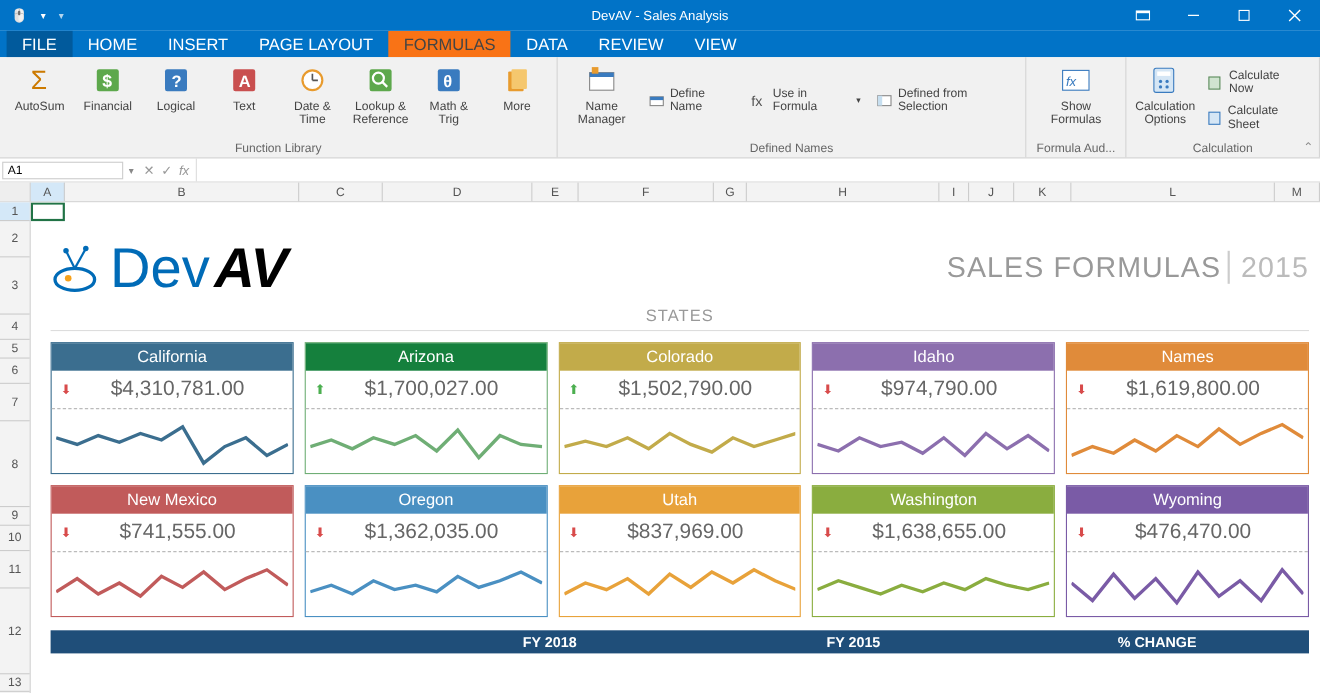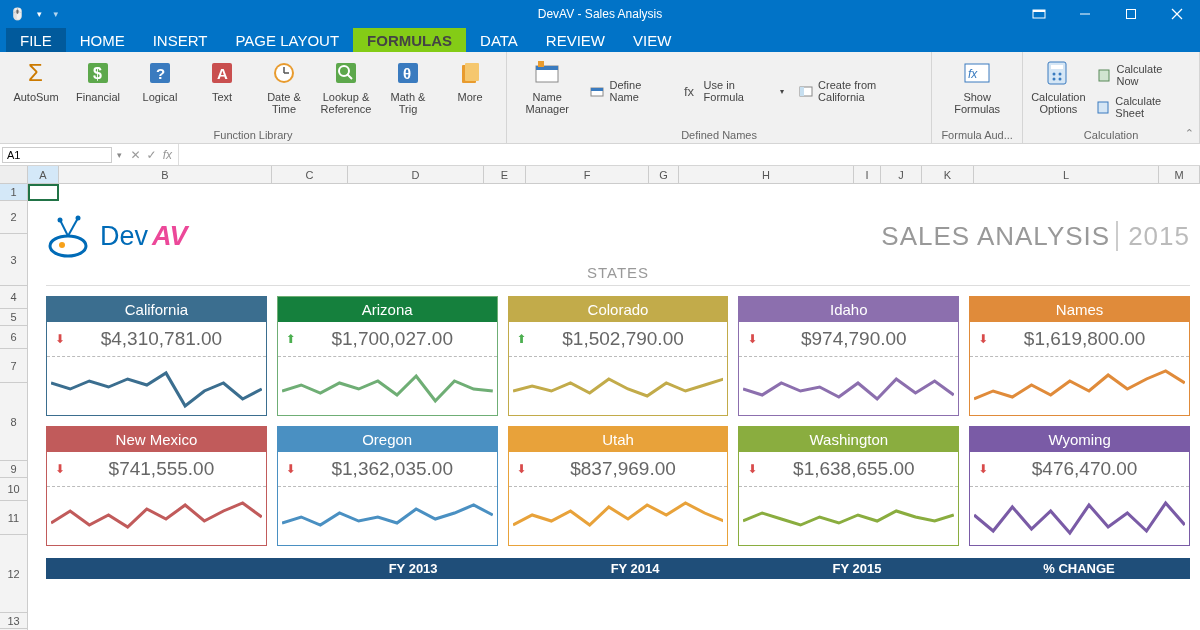--- a/index.html
+++ b/index.html
@@ -9,21 +9,21 @@
 .titlebar { height:28px; background:#0173c7; color:#fff; display:flex; align-items:center; position:relative; }
 .titlebar .ql { display:flex; gap:12px; padding-left:10px; align-items:center; }
 .titlebar .title { position:absolute; left:50%; transform:translateX(-50%); font-size:12px; }
 .titlebar .win { margin-left:auto; display:flex; gap:0; }
 .titlebar .win div { width:46px; height:28px; display:flex; align-items:center; justify-content:center; cursor:pointer; }
 
 
 .menutabs { height:24px; background:#0173c7; display:flex; padding-left:6px; }
 .menutabs .mtab { color:#fff; padding:4px 14px; font-size:15px; cursor:pointer; }
 .menutabs .mtab.file { background:#015a9c; }
-.menutabs .mtab.active { background:#84cc16; color:#444;font-weight:bold; }
+.menutabs .mtab.active { background:#f97316; color:#444; }
 
 
 .ribbon { height:92px; background:#f1f1f1; border-bottom:1px solid #d5d5d5; display:flex; position:relative; }
 .rgroup { border-right:1px solid #d5d5d5; padding:3px 6px 0 6px; display:flex; flex-direction:column; }
 .rgroup .btns { display:flex; gap:2px; flex:1; }
 .rgroup .glabel { text-align:center; font-size:11px; color:#666; padding:2px 0; }
 .bigbtn { display:flex; flex-direction:column; align-items:center; width:60px; padding:2px 2px; cursor:pointer; gap:2px; }
 .bigbtn .ic { width:32px; height:32px; display:flex; align-items:center; justify-content:center; }
 .bigbtn .lbl { font-size:11px; color:#444; text-align:center; line-height:1.1; white-space:pre-line; }
 .smbtn { display:flex; align-items:center; gap:5px; padding:2px 6px; font-size:11px; color:#444; cursor:pointer; }
@@ -47,23 +47,23 @@
 .rowhdr { width:28px; background:#f3f3f3; border-right:1px solid #ccc; }
 .rowhdr .rh { border-bottom:1px solid #ccc; text-align:center; font-size:11px; color:#555; display:flex; align-items:center; justify-content:center; }
 .rowhdr .rh.sel { background:#d4e8f8; }
 .sheet { flex:1; position:relative; background:#fff; overflow:hidden; }
 .selcell { position:absolute; left:0; top:0; width:31px; height:17px; border:2px solid #217346; background:transparent; z-index:5; }
 
 
 .dash { position:absolute; left:18px; top:30px; right:10px; }
 .logo-row { display:flex; align-items:center; justify-content:space-between; margin-bottom:6px; }
 .logo { display:flex; align-items:center; gap:4px; }
-.logo .word { font-size:27px; font-weight:300; }
+.logo .word { font-size:51px; font-weight:300; }
 .logo .dev { color:#006bb7; font-weight:500; }
-.logo .av { color:#ec4899; font-style:italic; font-weight:600; }
+.logo .av { color:#000000; font-style:italic; font-weight:600; }
 .crumb { font-size:26px; color:#999; font-weight:300; letter-spacing:1px; }
 .crumb .yr { color:#bbb; border-left:2px solid #ccc; padding-left:10px; margin-left:6px; }
 .states-lbl { font-size:15px; color:#999; letter-spacing:1px; border-bottom:1px solid #ddd; padding-bottom:4px; margin-bottom:10px;text-align:center; }
 
 .cards { display:grid; grid-template-columns:repeat(5,1fr); gap:10px; }
 .card { border:1px solid; }
 .card .chdr { color:#fff; text-align:center; padding:4px; font-size:15px; }
 .card .cval { display:flex; align-items:center; padding:6px 8px; border-bottom:1px dashed #bbb; }
 .card .arrow { font-size:12px; }
 .card .amt { flex:1; text-align:center; font-size:19px; color:#666; }
@@ -239,21 +239,21 @@
             <span>Use in Formula</span>
             <span style="font-size:8px;margin-left:2px;">▾</span>
           </div>
         <div class="smbtn">
             <span class="sic">
               <svg width="14" height="14">
                 <rect x="1" y="3" width="12" height="9" fill="#fff" stroke="#888"></rect>
                 <rect x="1" y="3" width="4" height="9" fill="#c7dff0"></rect>
               </svg>
             </span>
-            <span>Create from California</span>
+            <span>Defined from Selection</span>
           </div>
       </div>
     </div>
     <div class="glabel">Defined Names</div>
   </div>
 
   <div class="rgroup">
     <div class="btns">
       <div class="bigbtn" style="width:78px">
           <div class="ic">
@@ -364,21 +364,21 @@
               <ellipse cx="22" cy="32" rx="18" ry="10" fill="none" stroke="#006bb7" stroke-width="3"></ellipse>
               <line x1="22" y1="22" x2="14" y2="6" stroke="#006bb7" stroke-width="2"></line>
               <line x1="22" y1="22" x2="32" y2="4" stroke="#006bb7" stroke-width="2"></line>
               <circle cx="14" cy="6" r="2.5" fill="#006bb7"></circle>
               <circle cx="32" cy="4" r="2.5" fill="#006bb7"></circle>
               <circle cx="16" cy="31" r="3" fill="#f7a11a"></circle>
             </svg>
           <span class="word dev">Dev</span>
             <span class="word av">AV</span>
         </div>
-        <div class="crumb"><span>SALES ANALYSIS</span><span class="yr">2015</span></div>
+        <div class="crumb"><span>SALES FORMULAS</span><span class="yr">2015</span></div>
       </div>
       <div class="states-lbl">STATES</div>
       <div class="cards" id="cards">
           <div class="card" style="border-color: rgb(59, 110, 143);">
             <div class="chdr" style="background:#3b6e8f">California</div>
   <div class="cval">
     <span class="arrow dn">⬇</span>
     <span class="amt">$4,310,781.00</span>
   </div>
   <div class="spark"><svg viewBox="0 0 200 50" preserveAspectRatio="none">
@@ -471,20 +471,19 @@
     <span class="arrow dn">⬇</span>
     <span class="amt">$476,470.00</span>
   </div>
   <div class="spark"><svg viewBox="0 0 200 50" preserveAspectRatio="none">
                 <polyline points="0,24 18.181818181818183,40 36.36363636363637,16 54.54545454545455,38 72.72727272727273,20 90.90909090909092,42 109.0909090909091,14 127.27272727272728,36 145.45454545454547,22 163.63636363636365,40 181.81818181818184,12 200.00000000000003,34" fill="none" stroke="#7a5ba6" stroke-width="3"></polyline>
               </svg></div>
           </div>
         </div>
       <div class="tblhdr" id="tblhdr">
           <div></div>
-          <div>FY 2013</div>
-          <div>FY 2014</div>
+          <div>FY 2018</div>
           <div>FY 2015</div>
           <div>% CHANGE</div>
         </div>
     </div>
   </div>
 </div>
 
 </body></html>

